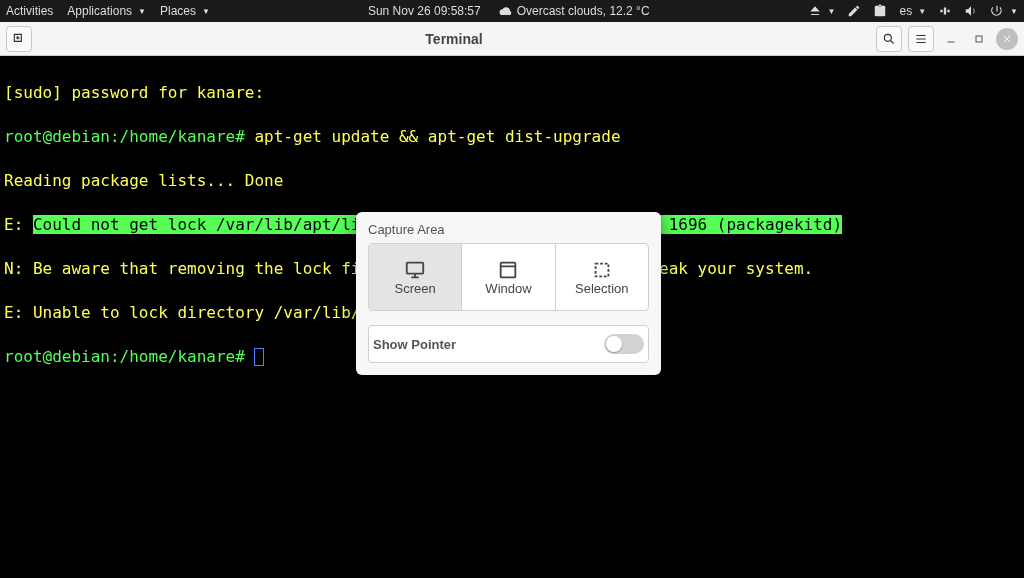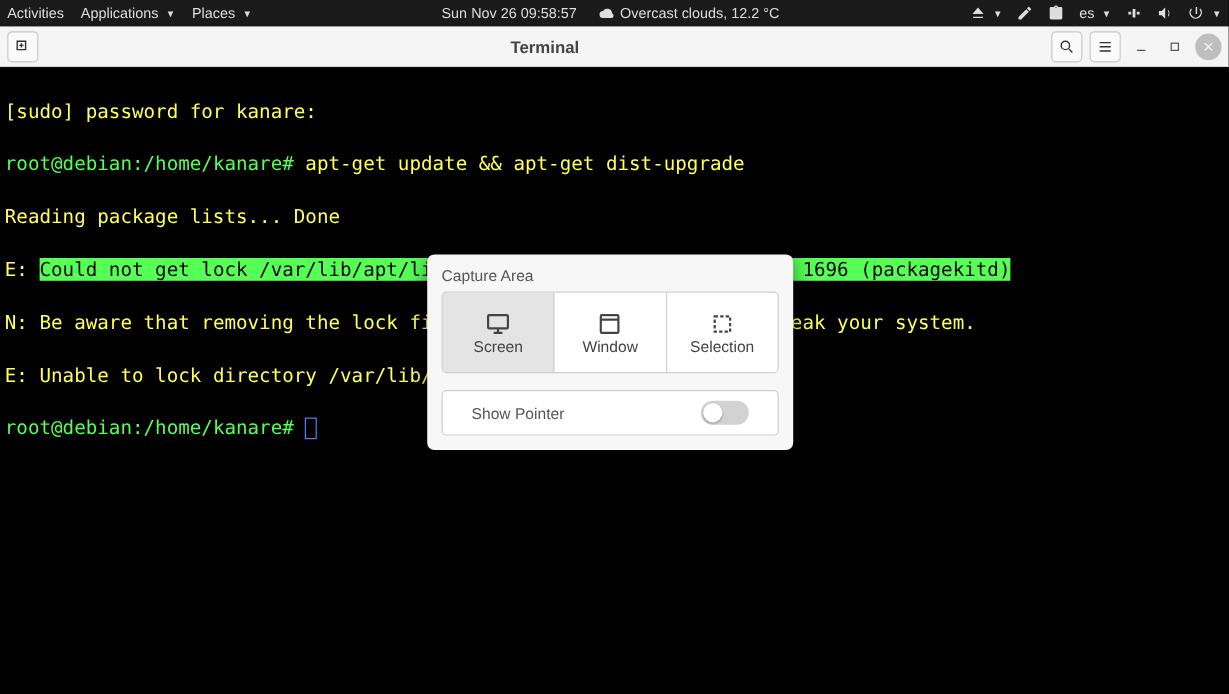--- a/index.html
+++ b/index.html
@@ -70,22 +70,22 @@
   .seg .opt {
     flex: 1; height: 66px; display: flex; flex-direction: column;
     align-items: center; justify-content: center; gap: 0;
     border-right: 1px solid #d0d0d0; cursor: pointer; color: #444;
   }
   .seg .opt:last-child { border-right: none; }
   .seg .opt.active { background: #e4e4e4; }
   .seg .opt svg { width: 22px; height: 22px; fill: #444; }
   .toggle-row {
     margin-top: 14px; background: #fff; border: 1px solid #d0d0d0;
-    border-radius: 4px; padding: 8px 24px;
-    display: flex; align-items: center; justify-content: space-between; color: #555;
+    border-radius: 4px; padding: 8px 4px;
+    display: flex; align-items: center; justify-content: space-between; color: #555; font-weight: bold;
   }
   .switch {
     width: 40px; height: 20px; border-radius: 10px; background: #d2d2d2;
     position: relative; cursor: pointer;
   }
   .switch::after {
     content: ""; position: absolute; width: 16px; height: 16px; border-radius: 50%;
     background: #fff; top: 2px; left: 2px; box-shadow: 0 1px 2px rgba(0,0,0,.3);
   }
 </style>

